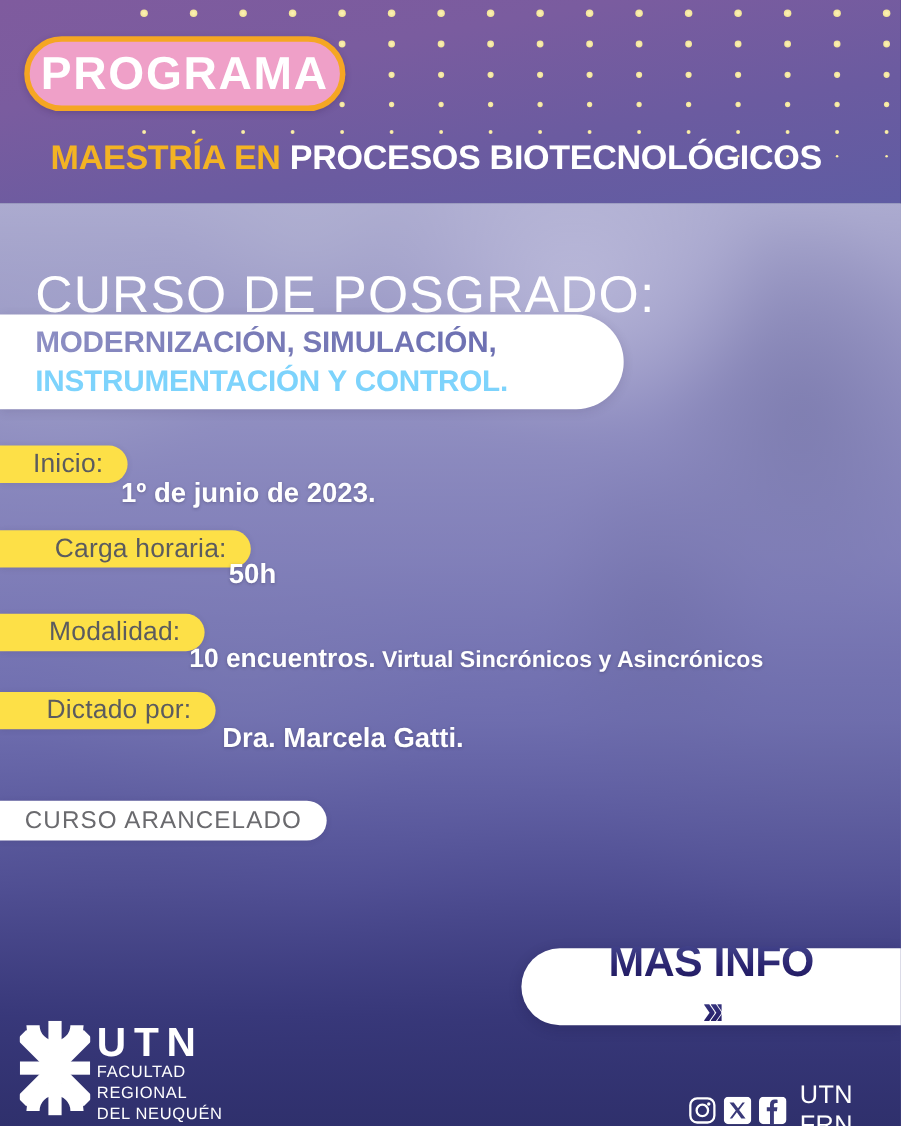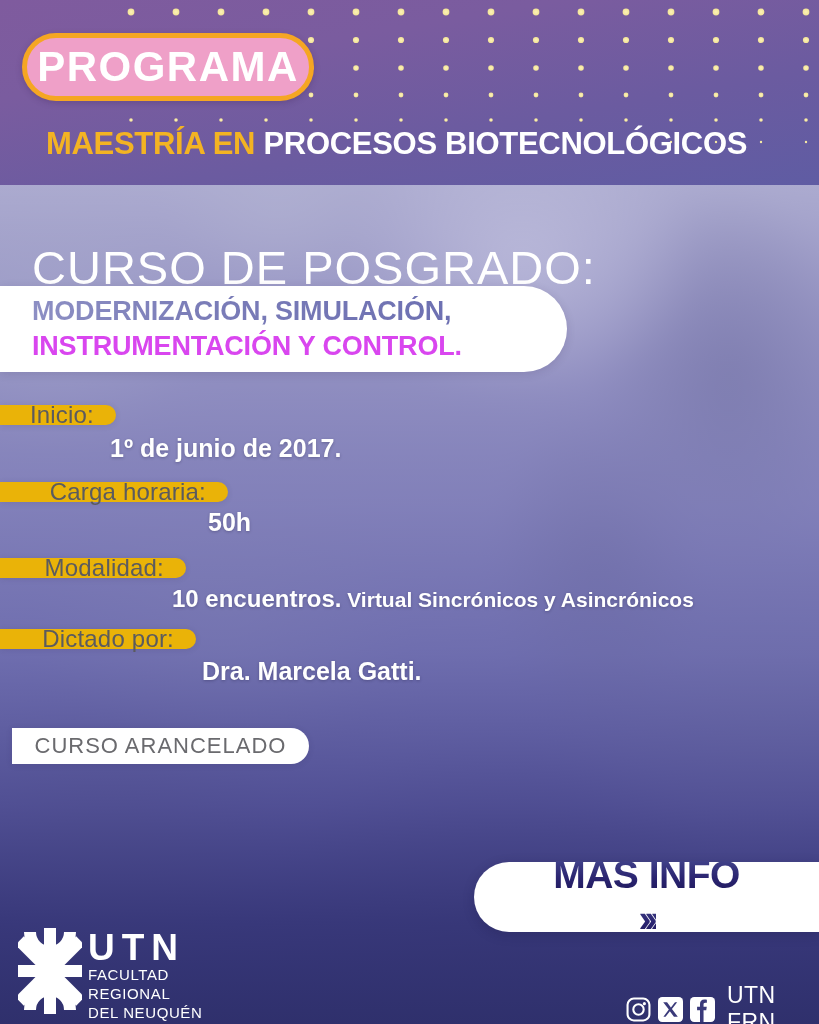--- a/index.html
+++ b/index.html
@@ -127,29 +127,29 @@
     z-index:6;
   }
   .title-line-1{
     top:296px;
     background:linear-gradient(90deg,#8d8fc4 0%, #7b7db8 40%, #6d70b2 100%);
     -webkit-background-clip:text; background-clip:text;
     -webkit-text-fill-color:transparent; color:#7b7db8;
   }
   .title-line-2{
     top:331px;
-    color:#d946ef;
+    color:#7dd3fc;
   }
 
   
   .pill{
     position:absolute;
     left:0;
-    height:20px;
-    background:#eab308;
+    height:34px;
+    background:#fde047;
     border-radius:0 24px 24px 0;
     display:flex; align-items:center; justify-content:flex-end;
     padding-right:22px;
     z-index:5;
     box-shadow:0 1px 6px rgba(40,30,70,.12);
   }
   .pill span{
     color:#5b5b5f;
     font-size:24px;
     font-weight:400;
@@ -183,21 +183,20 @@
   
   .pill-arancelado{
     position:absolute;
     left:0; top:728px;
     width:297px; height:36px;
     background:#ffffff;
     border-radius:0 22px 22px 0;
     display:flex; align-items:center; justify-content:center;
     z-index:5;
     box-shadow:0 1px 6px rgba(40,30,70,.12);
-    margin-left:12px;
   }
   .pill-arancelado span{
     color:#6a6a6e;
     font-size:22px;
     letter-spacing:1px;
     white-space:nowrap;
   }
 
   
   .btn-masinfo{
@@ -376,21 +375,21 @@
   </div>
 
   <div class="title-kicker">CURSO DE POSGRADO:</div>
   <div class="title-panel"></div>
   <div class="title-line title-line-1">MODERNIZACIÓN, SIMULACIÓN,</div>
   <div class="title-line title-line-2">INSTRUMENTACIÓN Y CONTROL.</div>
 
   <div class="pill pill-1">
     <span>Inicio:</span>
   </div>
-  <div class="value val-1">1º de junio de 2017.</div>
+  <div class="value val-1">1º de junio de 2023.</div>
 
   <div class="pill pill-2">
     <span>Carga horaria:</span>
   </div>
   <div class="value val-2">50h</div>
 
   <div class="pill pill-3">
     <span>Modalidad:</span>
   </div>
   <div class="value val-3"><span>10 encuentros.</span><span class="small"> Virtual Sincrónicos y Asincrónicos</span></div>

